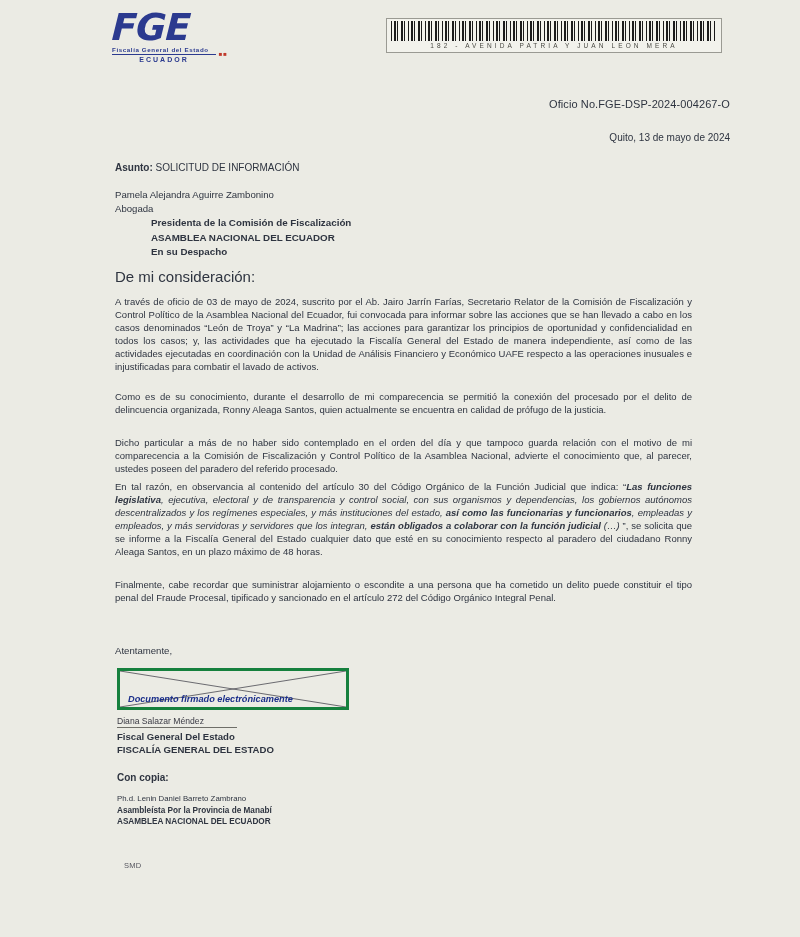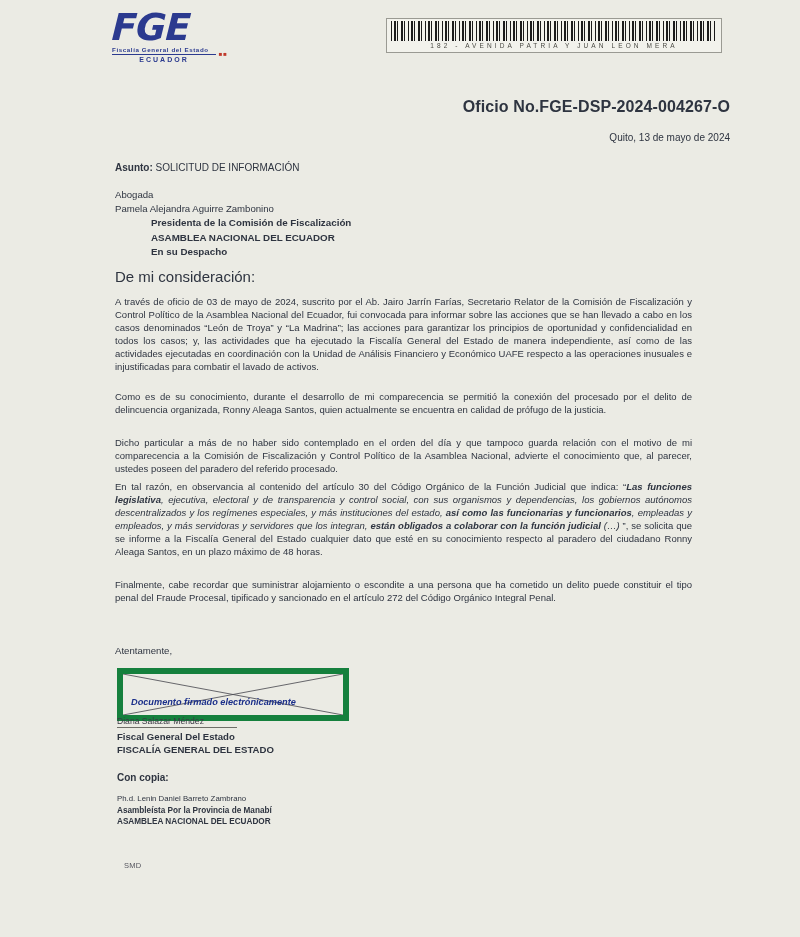--- a/index.html
+++ b/index.html
@@ -113,22 +113,22 @@
   .content {
     position: absolute;
     left: 0;
     top: 0;
     width: 800px;
   }
   .oficio-no {
     position: absolute;
     right: 70px;
     top: 98px;
-    font-size: 16px;
-    font-weight: bold;
+    font-size: 11px;
+    font-weight: normal;
     letter-spacing: 0.1px;
   }
   .city-date {
     position: absolute;
     right: 70px;
     top: 132px;
     font-size: 10px;
   }
 
   .block {
@@ -160,22 +160,22 @@
   .qb { font-style: italic; font-weight: bold; }
 
   .closing { top: 645px; font-size: 9.6px; }
 
   
   .sig-box {
     position: absolute;
     left: 117px;
     top: 668px;
     width: 232px;
-    height: 53px;
-    border: 6px solid #15803d;
+    height: 42px;
+    border: 3px solid #15803d;
     box-sizing: border-box;
   }
   .sig-box svg {
     position: absolute;
     left: 0; top: 0;
     width: 100%;
     height: 100%;
   }
   .sig-text {
     position: absolute;
@@ -258,22 +258,22 @@
 
     <div class="oficio-no">Oficio No.FGE-DSP-2024-004267-O</div>
     <div class="city-date">Quito, 13 de mayo de 2024</div>
 
     <div class="block asunto">
       <b>Asunto:</b>
       <span>SOLICITUD DE INFORMACIÓN</span>
     </div>
 
     <div class="block addressee">
+      <div>Pamela Alejandra Aguirre Zambonino</div>
       <div>Abogada</div>
-      <div>Pamela Alejandra Aguirre Zambonino</div>
       <div class="b">Presidenta de la Comisión de Fiscalización</div>
       <div class="b">ASAMBLEA NACIONAL DEL ECUADOR</div>
       <div class="b">En su Despacho</div>
     </div>
 
     <div class="block salutation">De mi consideración:</div>
 
     <div class="block para p1">A través de oficio de 03 de mayo de 2024, suscrito por el Ab. Jairo Jarrín Farías, Secretario Relator de la Comisión de Fiscalización y Control Político de la Asamblea Nacional del Ecuador, fui convocada para informar sobre las acciones que se han llevado a cabo en los casos denominados “León de Troya” y “La Madrina”; las acciones para garantizar los principios de oportunidad y confidencialidad en todos los casos; y, las actividades que ha ejecutado la Fiscalía General del Estado de manera independiente, así como de las actividades ejecutadas en coordinación con la Unidad de Análisis Financiero y Económico UAFE respecto a las operaciones inusuales e injustificadas para combatir el lavado de activos.</div>
     <div class="block para p2">Como es de su conocimiento, durante el desarrollo de mi comparecencia se permitió la conexión del procesado por el delito de delincuencia organizada, Ronny Aleaga Santos, quien actualmente se encuentra en calidad de prófugo de la justicia.</div>
     <div class="block para p3">Dicho particular a más de no haber sido contemplado en el orden del día y que tampoco guarda relación con el motivo de mi comparecencia a la Comisión de Fiscalización y Control Político de la Asamblea Nacional, advierte el conocimiento que, al parecer, ustedes poseen del paradero del referido procesado.</div>

